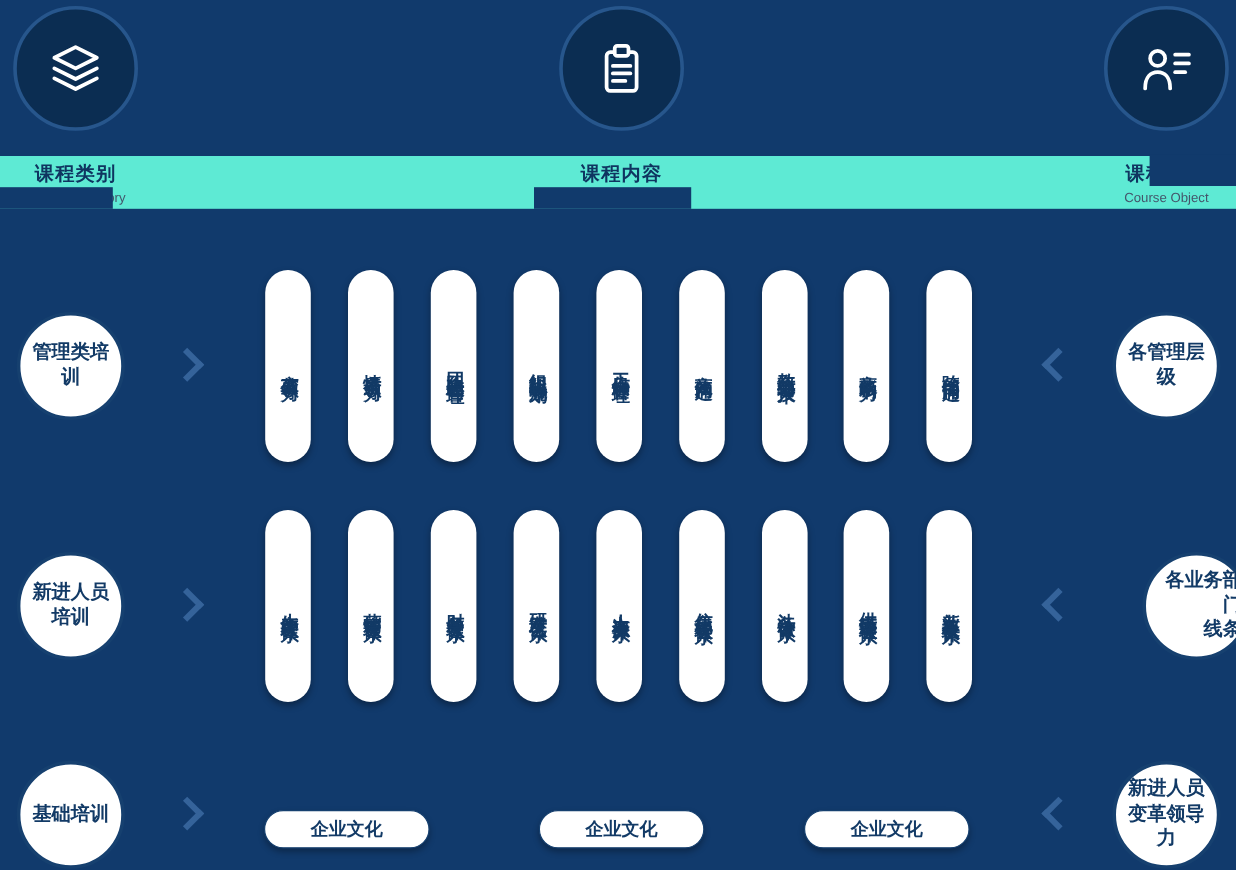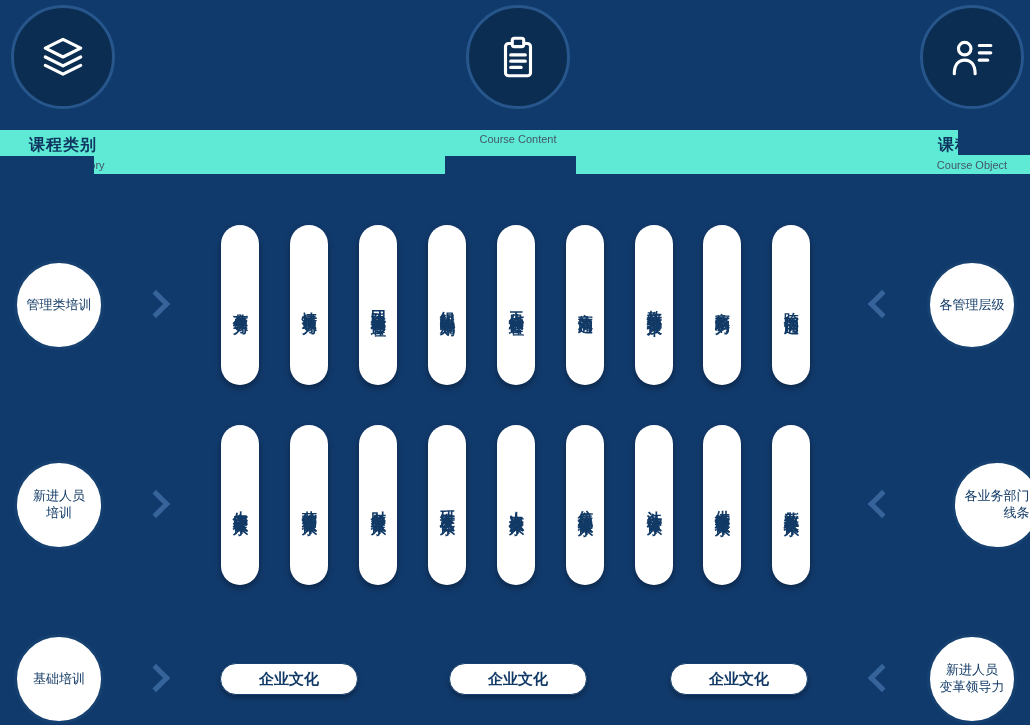--- a/index.html
+++ b/index.html
@@ -16,36 +16,37 @@
   }
   .icon-circle svg{display:block;}
   .band{position:absolute;left:0;top:130px;width:1030px;height:44px;background:#5eead4;}
   .band-col{position:absolute;top:0;width:220px;text-align:center;}
   .band-title{margin-top:5px;font-size:16px;font-weight:bold;letter-spacing:1px;color:var(--band-title,#0f3560);}
   .band-sub{margin-top:3px;font-size:11px;color:var(--band-subtitle,#44566b);}
   .mask{position:absolute;background:var(--background,#113a6c);}
   .circle{
     position:absolute;background:#ffffff;border:3px solid #16406f;border-radius:50%;
     box-sizing:border-box;display:flex;align-items:center;justify-content:center;
-    text-align:center;font-weight:normal;font-size:13px;line-height:1.3;
+    text-align:center;font-weight:bold;font-size:16px;line-height:1.3;
     color:var(--panel-text,#123a66);white-space:pre-line;padding:4px;
   }
   .capsule{
     position:absolute;background:#ffffff;border-radius:20px;
     box-shadow:0 3px 6px rgba(0,0,0,.35);
     display:flex;align-items:center;justify-content:center;
     writing-mode:vertical-rl;text-orientation:upright;
     font-weight:bold;font-size:15px;letter-spacing:2px;
     color:var(--panel-text,#123a66);
   }
   .pill{
     position:absolute;background:#ffffff;border:1px solid #16406f;border-radius:17px;
     box-sizing:border-box;display:flex;align-items:center;justify-content:center;
     font-weight:bold;font-size:15px;color:var(--panel-text,#123a66);
     box-shadow:0 3px 5px rgba(0,0,0,.3);
+    margin-top:12px;
   }
   .chev{
     position:absolute;width:15px;height:15px;
     border-top:5px solid var(--chevron,#35639a);
     border-right:5px solid var(--chevron,#35639a);
   }
   .chev.right{transform:rotate(45deg);}
   .chev.left{transform:rotate(-135deg);}
 </style>
 </head>
@@ -78,20 +79,21 @@
       <line x1="31" y1="27" x2="39" y2="27"></line>
     </svg>
   </div>
 
   <div class="band">
     <div class="band-col" style="left:-47px;">
       <div class="band-title">课程类别</div>
       <div class="band-sub">Course Category</div>
     </div>
     <div class="band-col" style="left:408px;">
+      <div class="band-title">课程内容</div>
       <div class="band-sub">Course Content</div>
     </div>
     <div class="band-col" style="left:862px;">
       <div class="band-title">课程对象</div>
       <div class="band-sub">Course Object</div>
     </div>
   </div>
 
   <div class="mask" style="left:0;top:156px;width:94px;height:18px;"></div>
   <div class="mask" style="left:445px;top:156px;width:131px;height:18px;"></div>

